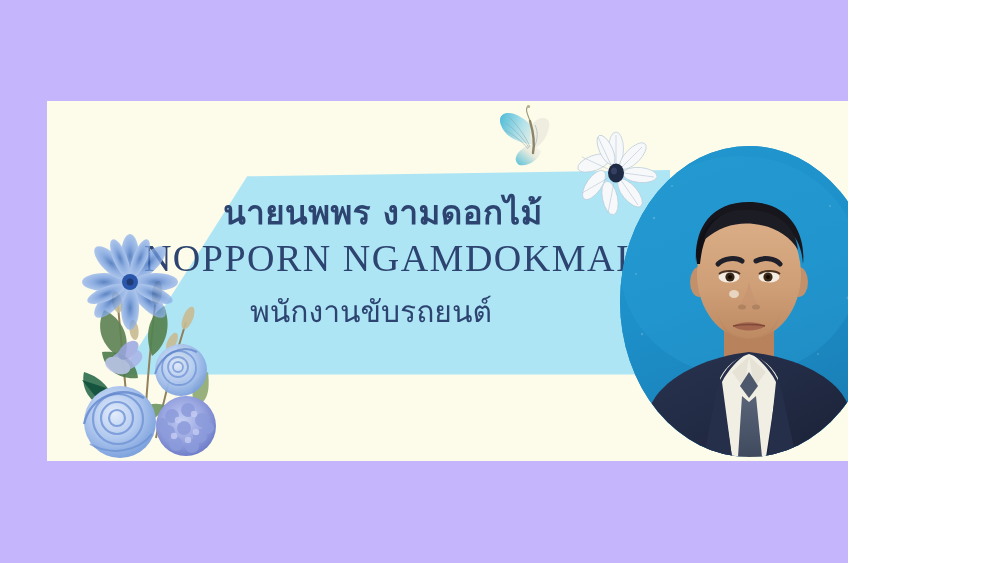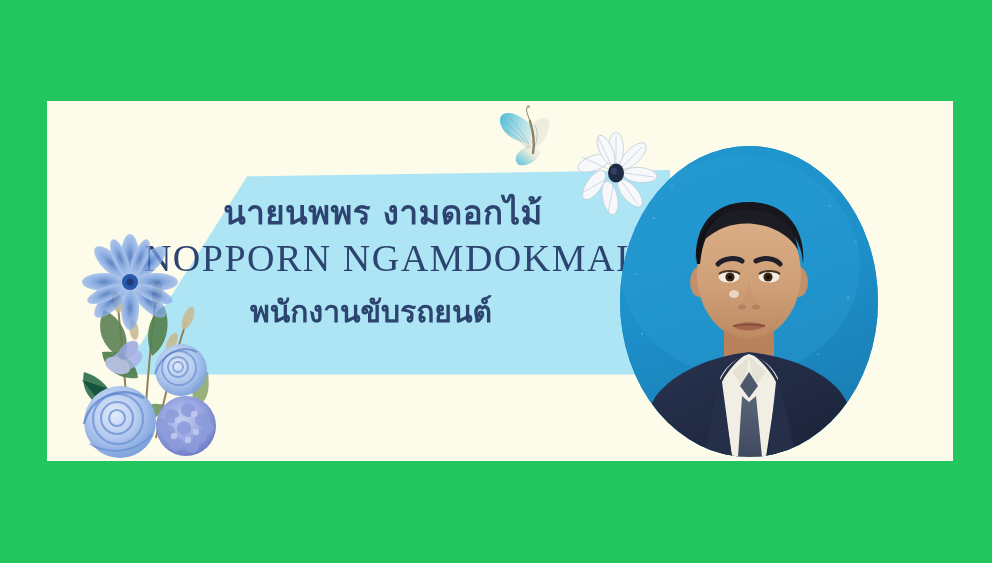--- a/index.html
+++ b/index.html
@@ -9,23 +9,23 @@
   }
   body {
     width: 1000px;
     height: 563px;
     overflow: hidden;
     font-family: "Liberation Sans", sans-serif;
   }
 
   #slide {
     position: relative;
-    width: 992px;
+    width: 848px;
     height: 563px;
-    background: #22c55e;
+    background: #c4b5fd;
     overflow: hidden;
   }
 
   
   .cream-panel {
     position: absolute;
     left: 47px;
     top: 101px;
     width: 906px;
     height: 360px;
@@ -68,21 +68,21 @@
     font-size: 38px;
     font-weight: 400;
     letter-spacing: 1.5px;
     white-space: nowrap;
     margin: 0 0 20px 0;
     transform: translateX(4px);
   }
   .line-position {
     font-family: "DejaVu Sans", sans-serif;
     font-size: 30px;
-    font-weight: 700;
+    font-weight: 400;
     white-space: nowrap;
     margin: 16px;
     transform: translateX(-12px);
   }
 
   
   .portrait {
     position: absolute;
     left: 620px;
     top: 146px;

